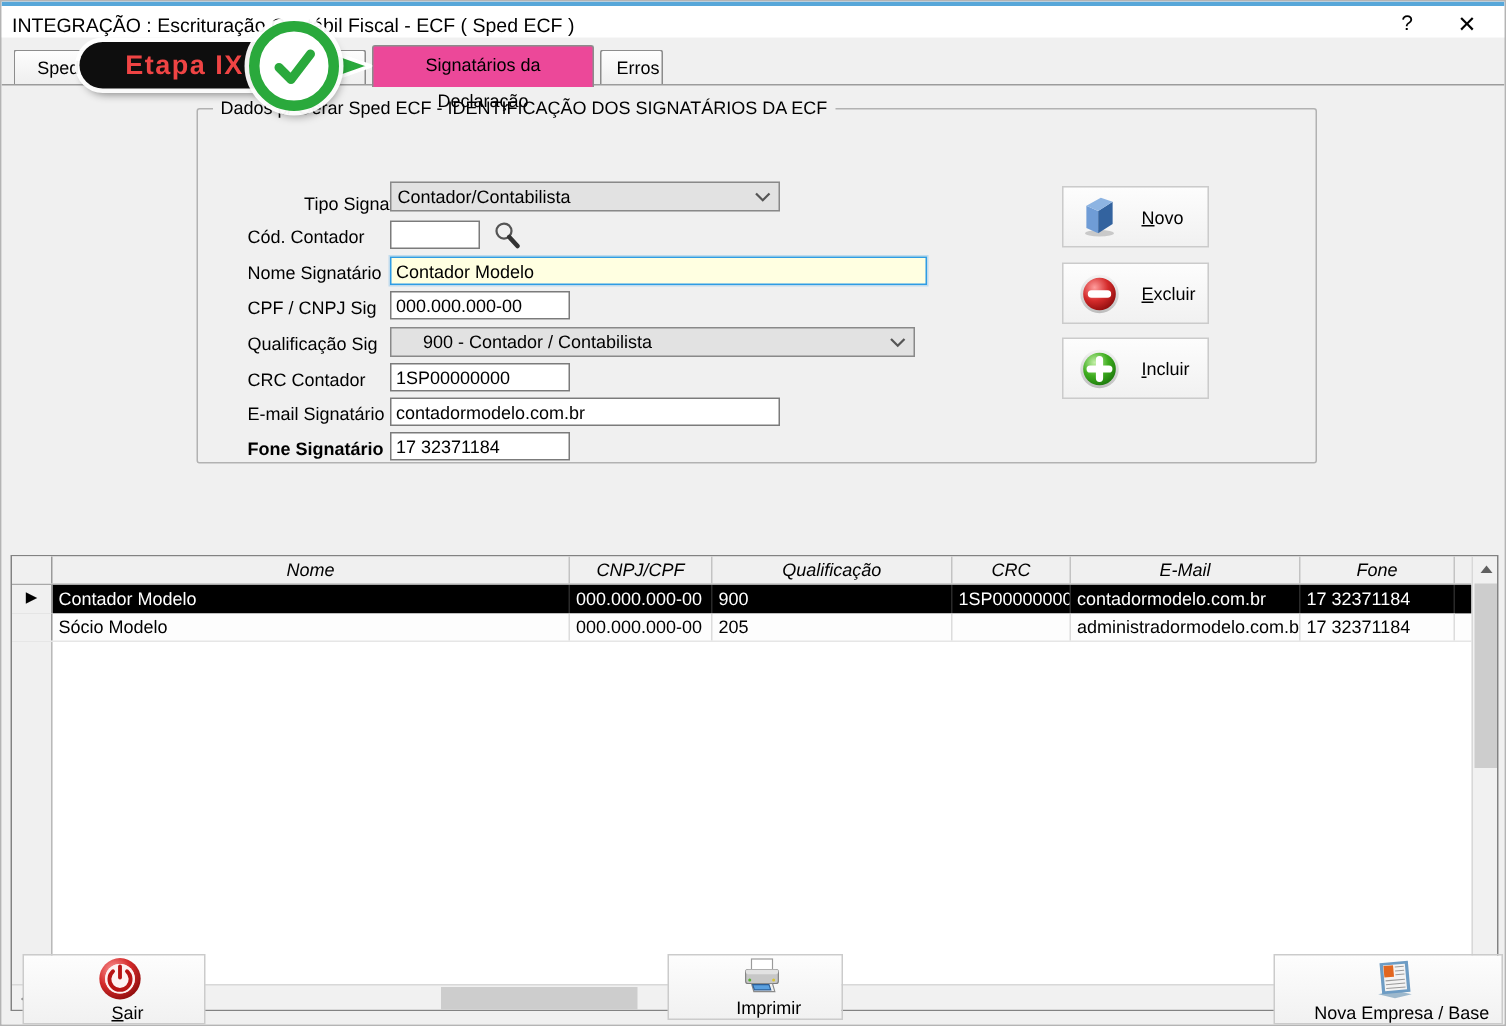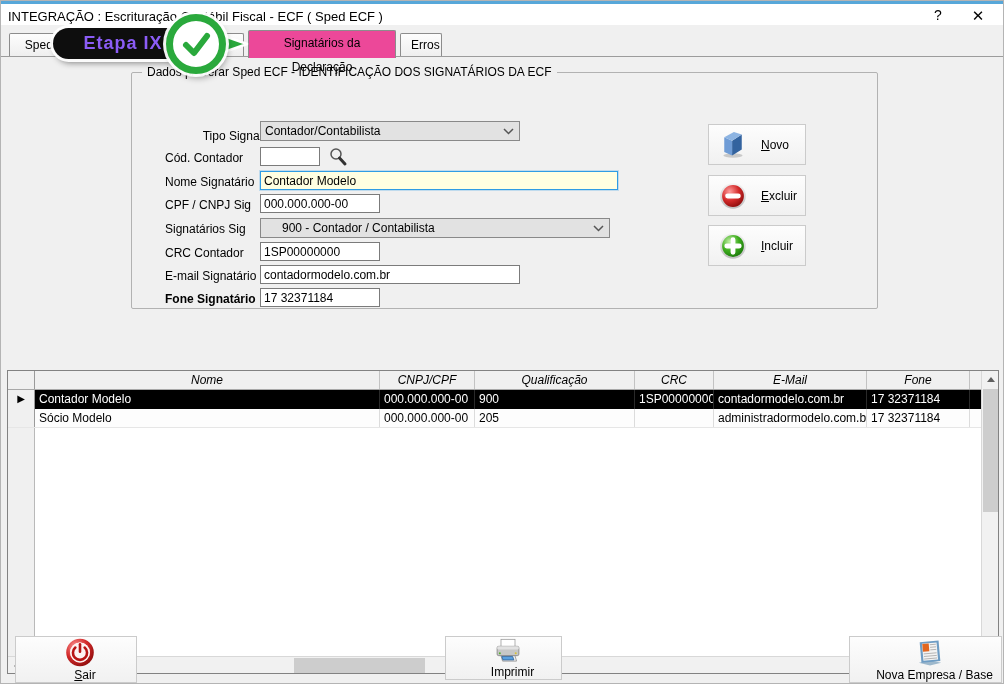--- a/index.html
+++ b/index.html
@@ -60,21 +60,21 @@
   .tri.up { border-bottom:5px solid #606060; border-top:none; }
   .tri.dn { border-top:5px solid #606060; border-bottom:none; }
   .tri.lt { border-right:5px solid #606060; border-left:none; }
   .tri.rt { border-left:5px solid #606060; border-right:none; }
 
   
   .foot-btn { position:absolute; padding-left:8px;flex-direction:column; }
   .foot-btn .lbl { margin-left:10px; }
 
   
-  .badge-pill { position:absolute; left:52px; top:27px; width:140px; height:31px; background:#0e0e0e; border-radius:16px; color:#8b5cf6; font-size:18px; font-weight:bold; text-align:center; line-height:30px; letter-spacing:1px; box-shadow:0 0 0 3px rgba(255,255,255,.95), 2px 4px 6px rgba(0,0,0,.45); z-index:10; }
+  .badge-pill { position:absolute; left:52px; top:27px; width:140px; height:31px; background:#0e0e0e; border-radius:16px; color:#ef4444; font-size:18px; font-weight:bold; text-align:center; line-height:30px; letter-spacing:1px; box-shadow:0 0 0 3px rgba(255,255,255,.95), 2px 4px 6px rgba(0,0,0,.45); z-index:10; }
   .badge-circle { position:absolute; left:165px; top:13px; width:60px; height:60px; background:#fff; border:7px solid #2aa93c; border-radius:50%; box-shadow:0 0 0 3px rgba(255,255,255,.95), 2px 4px 6px rgba(0,0,0,.35); z-index:12; }
   .badge-arrow { position:absolute; left:210px; top:26px; width:40px; height:34px; z-index:11; }
   u { text-decoration:underline; }
 </style>
 </head>
 <body>
 
 <div id="window">
 
   <div class="titlebar">
@@ -109,21 +109,21 @@
           <circle cx="8" cy="7" r="5" fill="none" stroke="#555" stroke-width="1.5"></circle>
           <line x1="11.5" y1="11" x2="17" y2="17" stroke="#333" stroke-width="3" stroke-linecap="round"></line>
         </svg>
 
       <span class="flabel" style="top:102px;">Nome Signatário</span>
       <input class="tinput focused" style="left: 128px; top: 98px; width: 358px;" value="Contador Modelo">
 
       <span class="flabel" style="top:125px;">CPF / CNPJ Sig</span>
       <input class="tinput" style="left: 128px; top: 121px; width: 120px;" value="000.000.000-00">
 
-      <span class="flabel" style="top:149px;">Signatários Sig</span>
+      <span class="flabel" style="top:149px;">Qualificação Sig</span>
       <div class="combo" style="left:128px; top:145px; width:350px;padding-left:21px;">
         <span>900 - Contador / Contabilista</span>
         <svg class="chev" width="11" height="7">
             <polyline points="1,1 5.5,5.5 10,1" fill="none" stroke="#555" stroke-width="1.5"></polyline>
           </svg>
       </div>
 
       <span class="flabel" style="top:173px;">CRC Contador</span>
       <input class="tinput" style="left: 128px; top: 169px; width: 120px;" value="1SP00000000">
 

